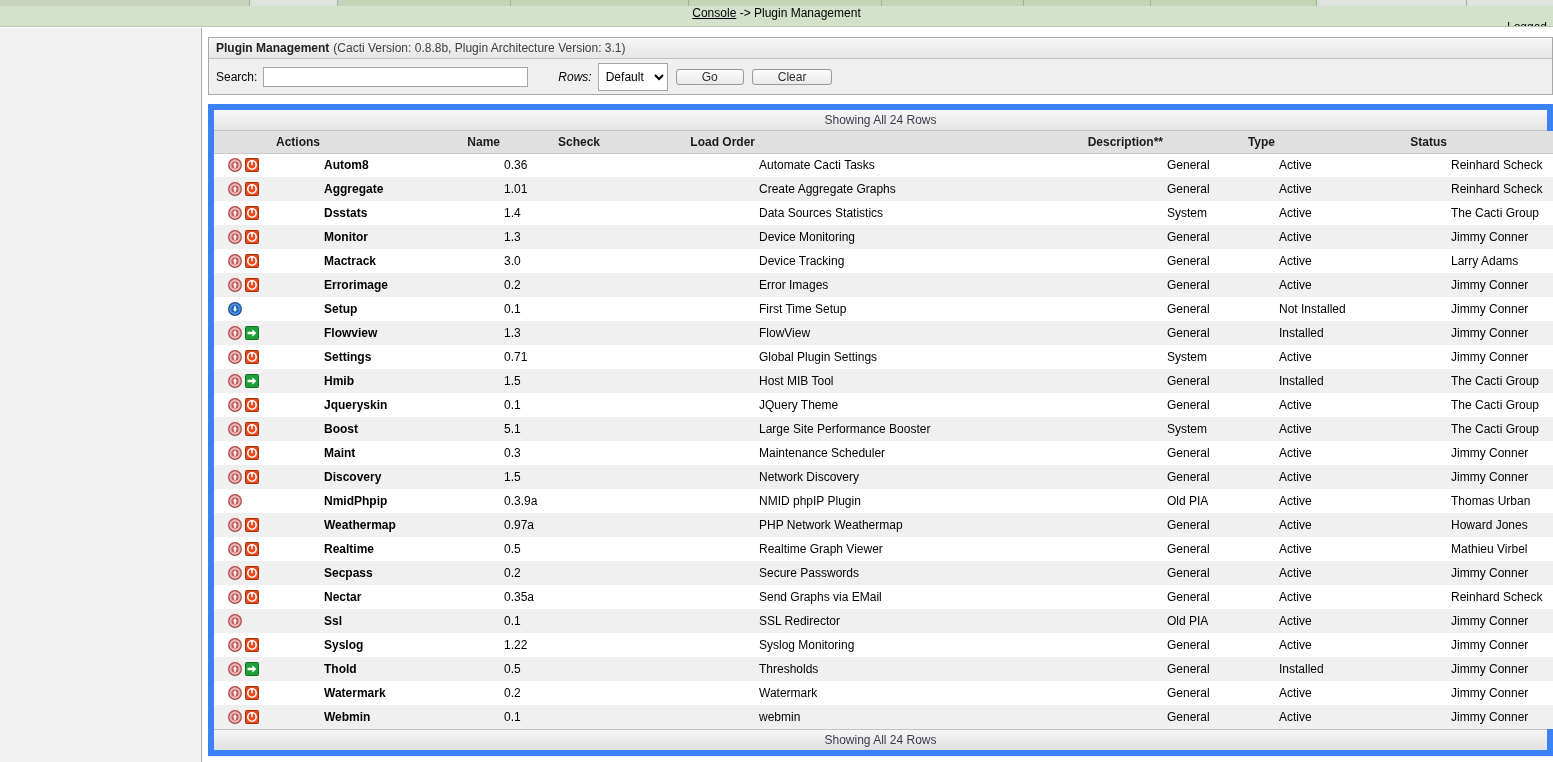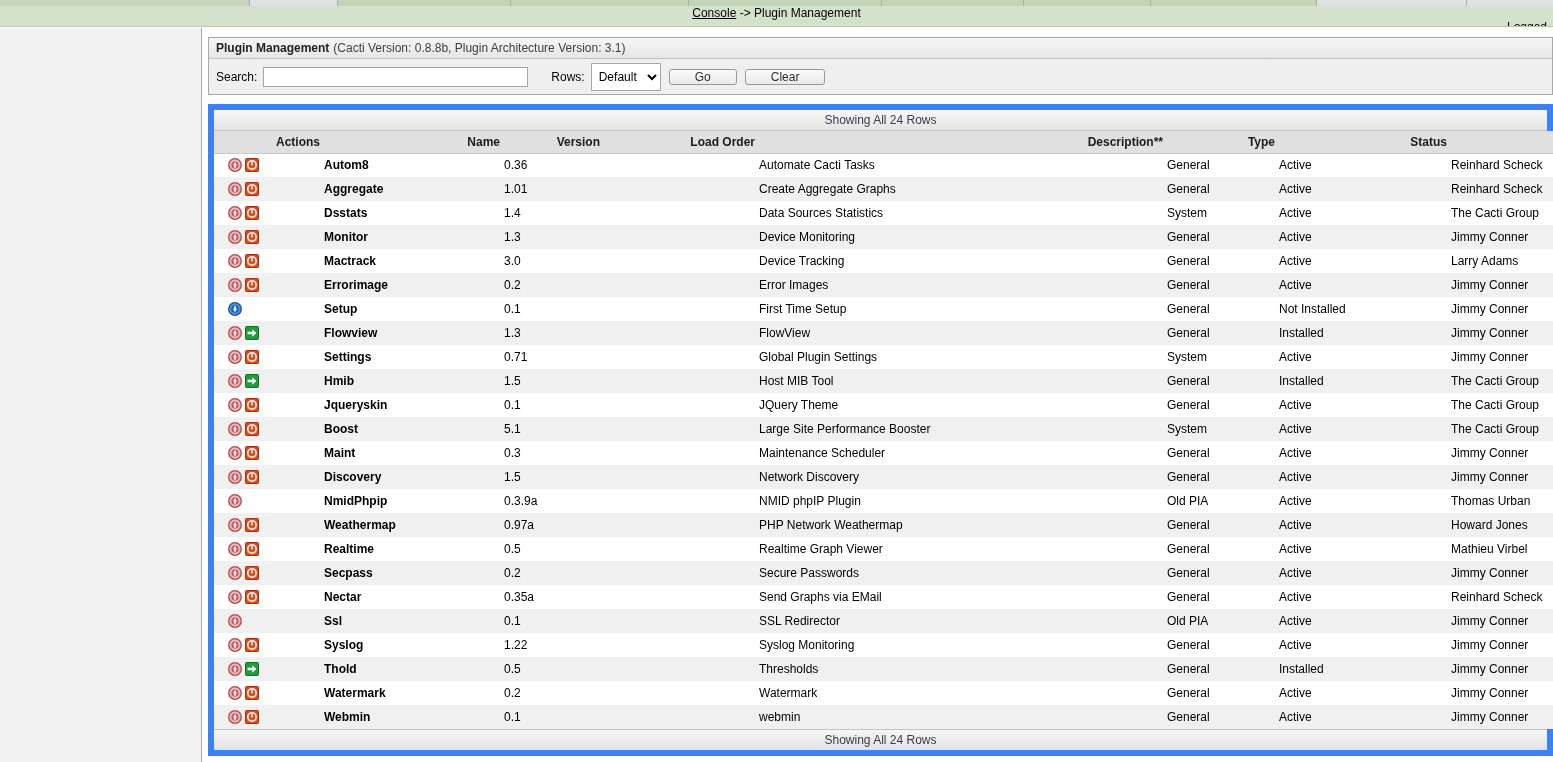--- a/index.html
+++ b/index.html
@@ -114,21 +114,21 @@
   #toolbar-row .lbl { font-size: 12px; color: #000; margin-right: 6px; }
   #search-input {
     width: 265px; height: 20px;
     border: 1px solid #a6a6a6;
     background: #ffffff;
     font-family: "Liberation Sans", sans-serif;
     font-size: 12px;
     padding: 0 3px;
     outline: none;
   }
-  #rows-label { margin-left: 23px; margin-right: 8px; }
+  #rows-label { margin-left: 30px; margin-right: 8px; font-style: italic; }
   #rows-select {
     width: 70px; height: 28px;
     border: 1px solid #a6a6a6;
     background: #ffffff;
     font-family: "Liberation Sans", sans-serif;
     font-size: 12px;
     padding-left: 3px;
   }
   .btn {
     height: 16px;
@@ -271,21 +271,21 @@
             <col class="col-load">
           <col class="col-desc">
             <col class="col-type">
             <col class="col-status">
             <col class="col-author">
         </colgroup>
         <thead>
           <tr>
             <th>Actions</th>
             <th>Name</th>
-            <th>Version</th>
+            <th>Scheck</th>
             <th>Load Order</th>
             <th>Description**</th>
             <th>Type</th>
             <th>Status</th>
             <th>Author</th>
           </tr>
         </thead>
         <tbody id="plugin-tbody">
             <tr class="data-row">
               <td>

